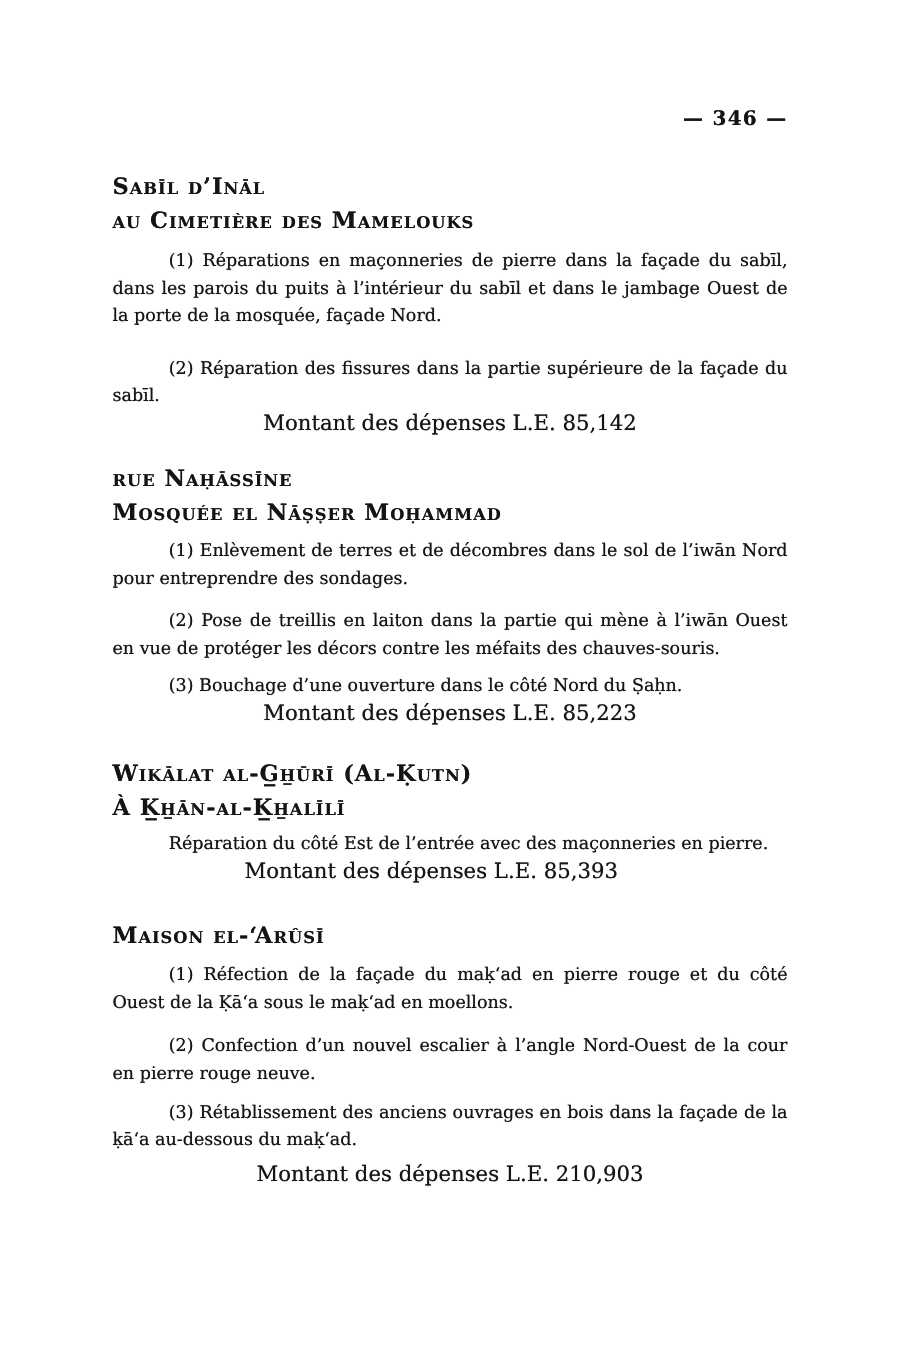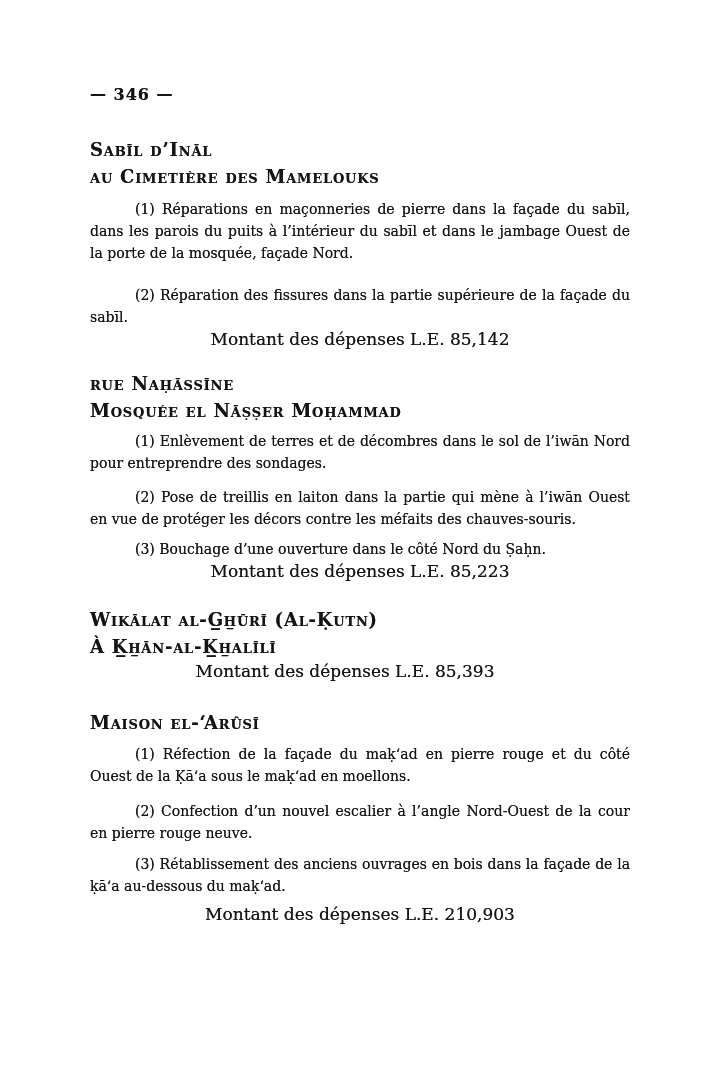--- a/index.html
+++ b/index.html
@@ -17,21 +17,21 @@
     position: relative;
     width: 720px;
     height: 1082px;
     box-sizing: border-box;
     padding: 0 90px;
     overflow: hidden;
     background: #ffffff;
   }
   .pagenum {
     margin-top: 84px;
-    text-align: left;
+    text-align: right;
     font-size: 16px;
     line-height: 22px;
     font-weight: bold;
     letter-spacing: 1px;
     text-shadow: 0 0 0.5px rgba(20,20,20,0.8);
   }
   .title {
     text-align: left;
     font-variant: small-caps;
     font-weight: bold;
@@ -77,20 +77,21 @@
   </div>
   <p class="para" style="margin-top:6px">(1) Enlèvement de terres et de décombres dans le sol de l’iwān Nord pour entreprendre des sondages.</p>
   <p class="para" style="margin-top:12px">(2) Pose de treillis en laiton dans la partie qui mène à l’iwān Ouest en vue de protéger les décors contre les méfaits des chauves-souris.</p>
   <p class="para" style="margin-top:8px">(3) Bouchage d’une ouverture dans le côté Nord du Ṣaḥn.</p>
   <p class="total">Montant des dépenses L.E. 85,223</p>
 
   <div class="title" style="margin-top:24px">
     <div>Wikālat al-G̲h̲ūrī (Al-Ḳutn)</div>
     <div>À K̲h̲ān-al-K̲h̲alīlī</div>
   </div>
+  <p class="para" style="margin-top:4px">Réparation du côté Est de l’entrée avec des maçonneries en pierre.</p>
   <p class="total" style="margin-right:30px">Montant des dépenses L.E. 85,393</p>
 
   <div class="title" style="margin-top:27px">
     <div>Maison el-‘Arûsī</div>
   </div>
   <p class="para" style="margin-top:7px">(1) Réfection de la façade du maḳ‘ad en pierre rouge et du côté Ouest de la Ḳā‘a sous le maḳ‘ad en moellons.</p>
   <p class="para" style="margin-top:13px">(2) Confection d’un nouvel escalier à l’angle Nord-Ouest de la cour en pierre rouge neuve.</p>
   <p class="para" style="margin-top:9px">(3) Rétablissement des anciens ouvrages en bois dans la façade de la ḳā‘a au-dessous du maḳ‘ad.</p>
   <p class="total" style="margin-top:6px">Montant des dépenses L.E. 210,903</p>
 

